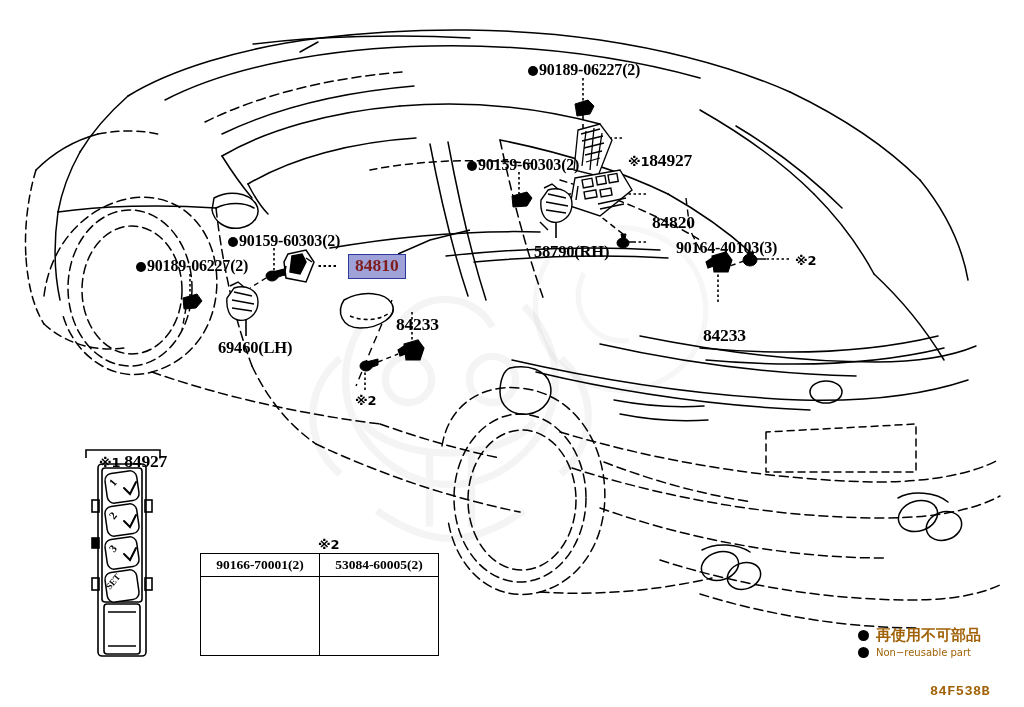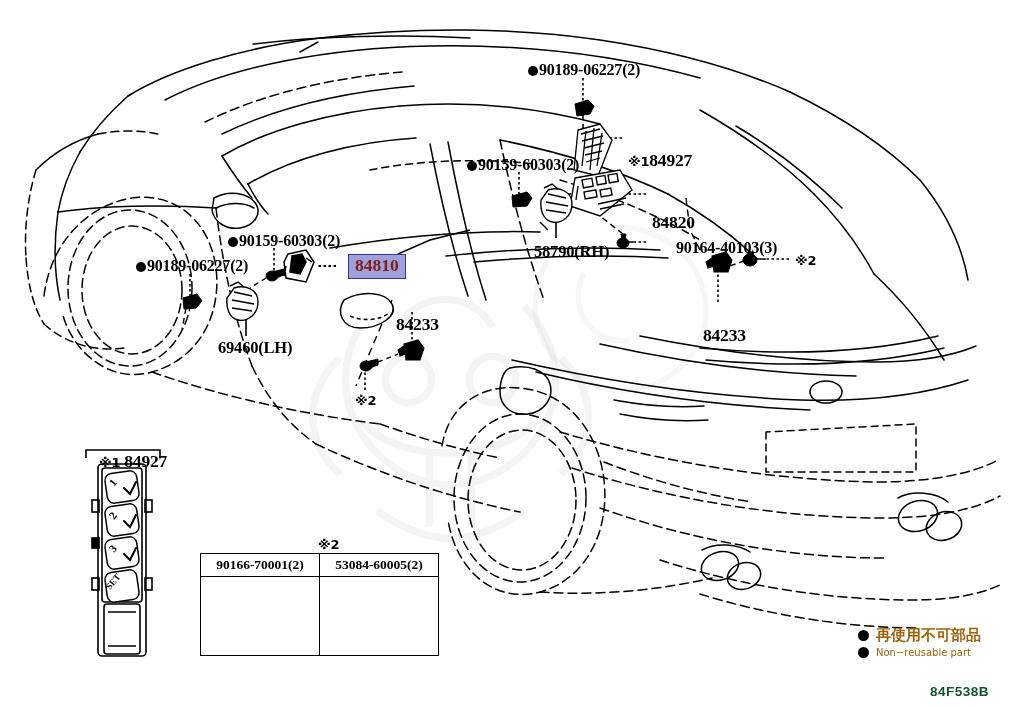--- a/index.html
+++ b/index.html
@@ -89,24 +89,24 @@
   .legend-row {
     display: flex;
     align-items: center;
     gap: 6px;
     margin-bottom: 2px;
   }
   .legend-jp { font-size: 15px; font-weight: bold; font-family: "DejaVu Sans", sans-serif; }
   .legend-en { font-size: 10px; font-family: "DejaVu Sans", sans-serif; }
   .diagcode {
     position: absolute;
-    font-family: Liberation Sans, sans-serif;
+    font-family: Liberation Mono, monospace;
     font-size: 13.5px;
     font-weight: bold;
-    color: #14532d;
+    color: #a16207;
     letter-spacing: 0.5px;
   }
   .note-kome {
     font-family: "DejaVu Sans", sans-serif;
     font-size: 13px;
   }
 </style>
 </head>
 <body>
 

